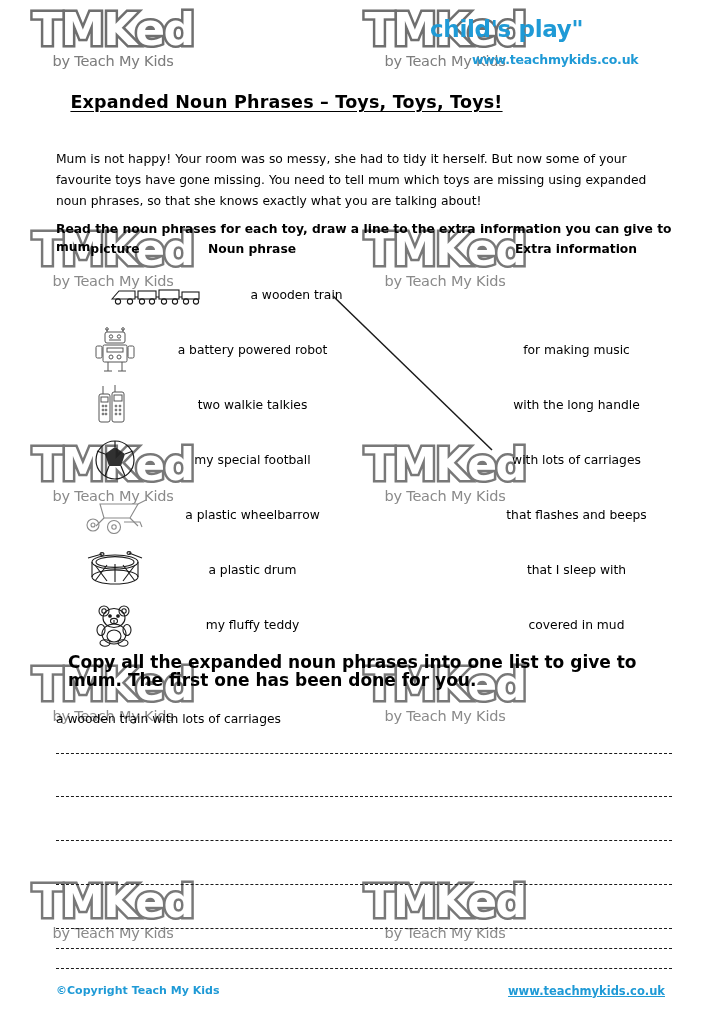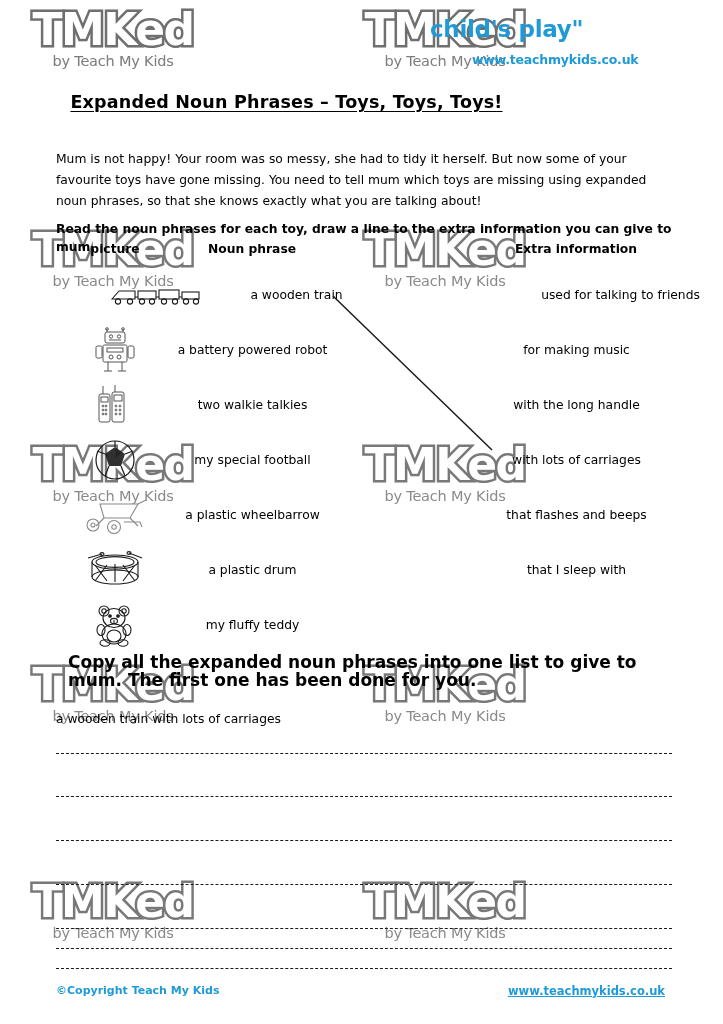--- a/index.html
+++ b/index.html
@@ -324,21 +324,20 @@
           <rect x="50" y="8" width="20" height="9"></rect>
           <circle cx="55" cy="19.5" r="2.6"></circle>
             <circle cx="66" cy="19.5" r="2.6"></circle>
           <rect x="73" y="10" width="17" height="7"></rect>
           <circle cx="77" cy="19.5" r="2.6"></circle>
             <circle cx="87" cy="19.5" r="2.6"></circle>
           <path d="M26 15 L29 15 M47 15 L50 15 M70 15 L73 15"></path>
         </svg>
       </div>
       <div class="cell-noun">a wooden train</div>
-      <div class="cell-extra">used for talking to friends</div>
     </div>
 
     <div class="match-row" style="top:88px;">
       <div class="cell-picture">
         <svg width="44" height="46" viewBox="0 0 44 46" fill="none" stroke="#555" stroke-width="1">
           <path d="M14 5 L14 2 M30 5 L30 2"></path>
           <circle cx="14" cy="2" r="1.3"></circle>
             <circle cx="30" cy="2" r="1.3"></circle>
           <rect x="12" y="5" width="20" height="11" rx="2"></rect>
           <circle cx="18" cy="9.5" r="1.7"></circle>
@@ -445,20 +444,21 @@
           <path d="M21 17 L21 20"></path>
           <ellipse cx="21" cy="31" rx="12" ry="10"></ellipse>
           <ellipse cx="21" cy="33" rx="7" ry="6"></ellipse>
           <ellipse cx="8" cy="27" rx="4" ry="5.5"></ellipse>
           <ellipse cx="34" cy="27" rx="4" ry="5.5"></ellipse>
           <ellipse cx="12" cy="40" rx="5" ry="3.2"></ellipse>
           <ellipse cx="30" cy="40" rx="5" ry="3.2"></ellipse>
         </svg>
       </div>
       <div class="cell-noun">my fluffy teddy</div>
+      <div class="cell-extra">covered in mud</div>
     </div>
   </div>
 
   <svg id="connector-layer">
     <line x1="333" y1="296" x2="492" y2="450" stroke="#1b1b1b" stroke-width="1.5"></line>
   </svg>
 
   <p id="instruction-2">Copy all the expanded noun phrases into one list to give to mum.  The first one has been done for you.</p>
   <p id="example-answer">a wooden train with lots of carriages</p>
 

